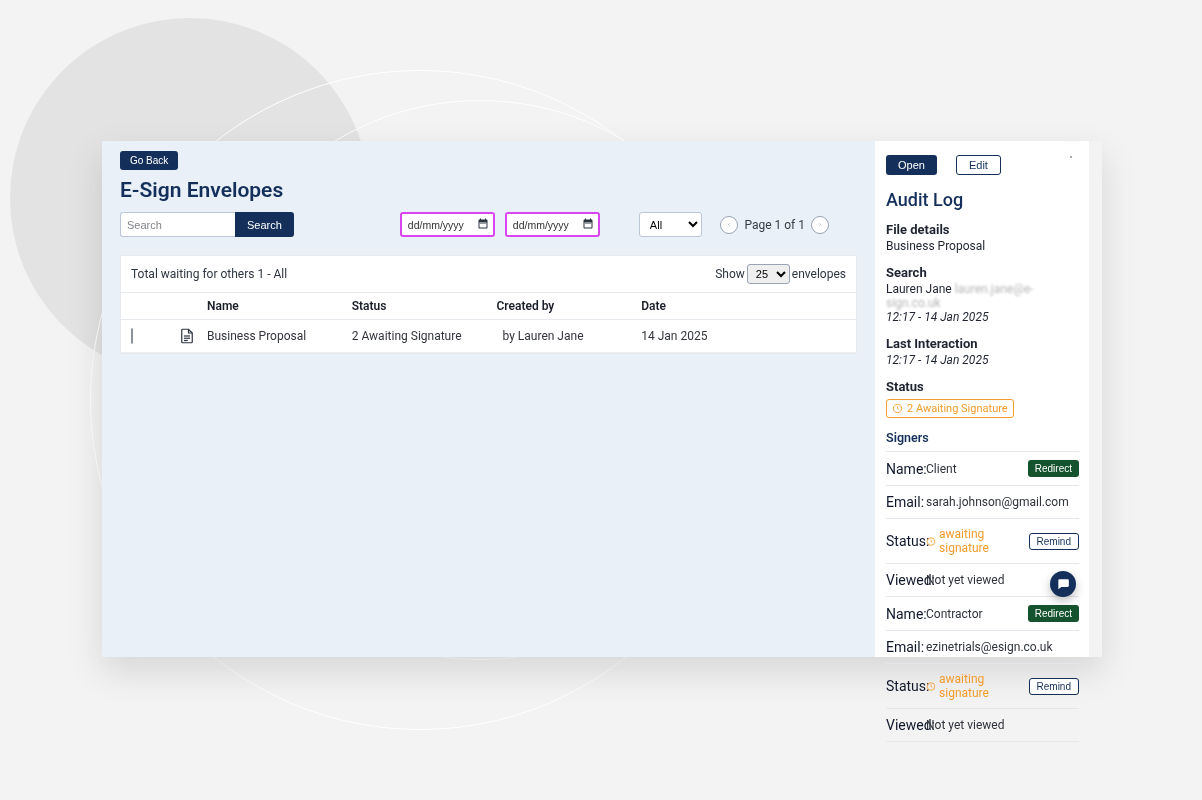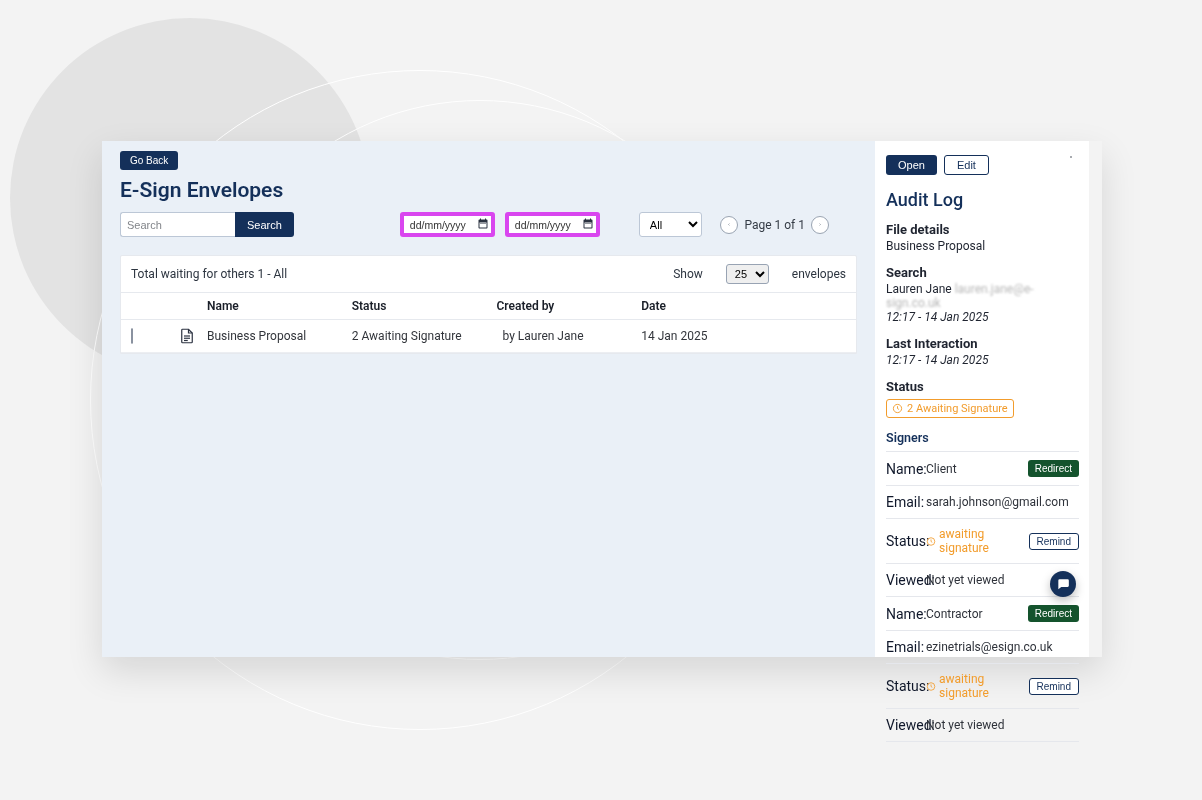--- a/index.html
+++ b/index.html
@@ -103,21 +103,21 @@
       border: none;
       padding: 0 12px;
       border-radius: 0 3px 3px 0;
       font-size: 11px;
       cursor: pointer;
       height: 25px;
     }
     .date-group { display: flex; gap: 10px; margin-left: 90px; }
     .date-input {
       width: 95px; height: 25px;
-      border: 4px solid #d946ef;
+      border: 2px solid #d946ef;
       border-radius: 3px;
       padding: 0 24px 0 6px;
       font-size: 10.5px;
       background:#fff;
       color:#333;
       position: relative;
     }
     .date-field {
       position: relative;
     }
@@ -148,21 +148,21 @@
       background: #fff;
       border: 1px solid #e6e9ee;
       border-radius: 2px 2px 0 0;
     }
     .table-summary {
       display:flex;align-items:center;justify-content:space-between;
       padding: 8px 10px;
       font-size: 12px;
       color:#2d3540;
     }
-    .perpage { display:flex;align-items:center;gap:23px;justify-content:flex-end; }
+    .perpage { display:flex;align-items:center;gap:2px;justify-content:flex-end; }
     .perpage select {
       padding:2px 4px; border:1px solid #98a3b3; border-radius:3px; font-size:11px; cursor:pointer;
     }
 
     .table-head, .table-row {
       display: grid;
       grid-template-columns: 46px 30px 1fr 1fr 1fr 1fr 60px;
       align-items:center;
       padding: 6px 10px;
       font-size: 12px;
@@ -196,21 +196,21 @@
     .close-btn {
       position:absolute; right:10px; top:8px;
       background:none;border:none;cursor:pointer;width:16px;height:16px;
       display:inline-flex;align-items:center;justify-content:center;color:#333;
     }
     .dp-actions { display:flex; gap:7px; margin-top:4px; margin-bottom:14px; }
     .btn-open {
       background:#14305a;color:#fff;border:none;padding:4px 12px;border-radius:3px;font-size:11px;cursor:pointer;
     }
     .btn-edit {
-      background:#fff;color:#14305a;border:1px solid #14305a;padding:3px 12px;border-radius:3px;font-size:11px;cursor:pointer;
+      background:#fff;color:#14305a;border:1px solid #14305a;padding:3px 12px;border-radius:3px;font-size:11px;cursor:pointer;margin-left:12px;
     }
     .dp-link {
       color:#14305a; font-weight:500; text-decoration: none; font-size:18px;
     }
     .dp-section-title {
       font-weight:700; font-size:13px; margin-top:12px; margin-bottom:2px;
     }
     .dp-text { font-size:12px; }
     .dp-italic { font-style: italic; }
     .muted-blurred{color:#b8b8b8; filter: blur(1.2px); }

